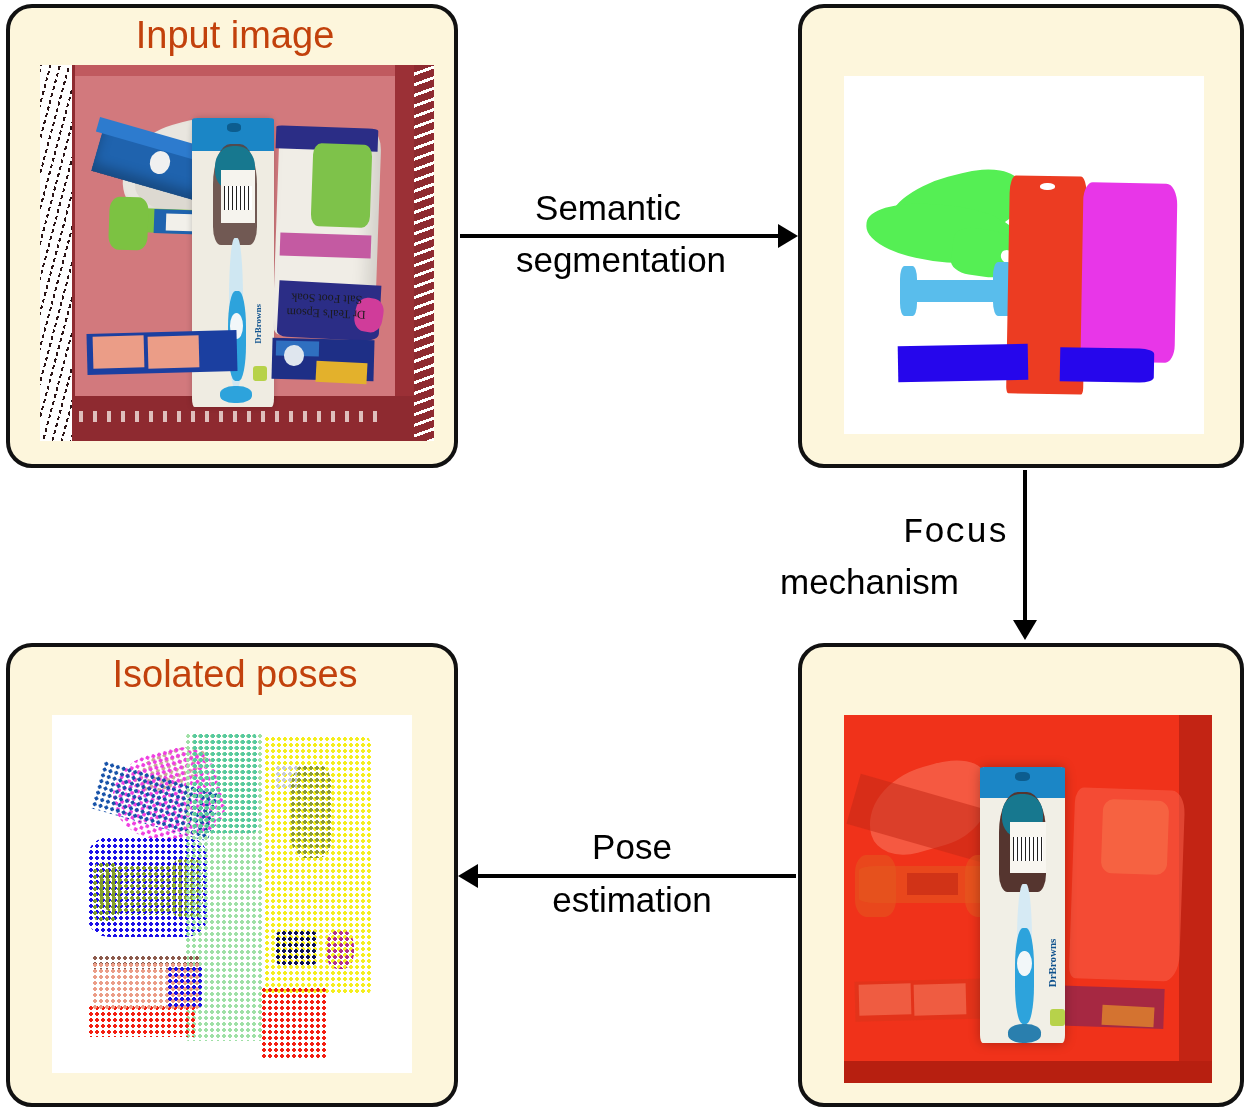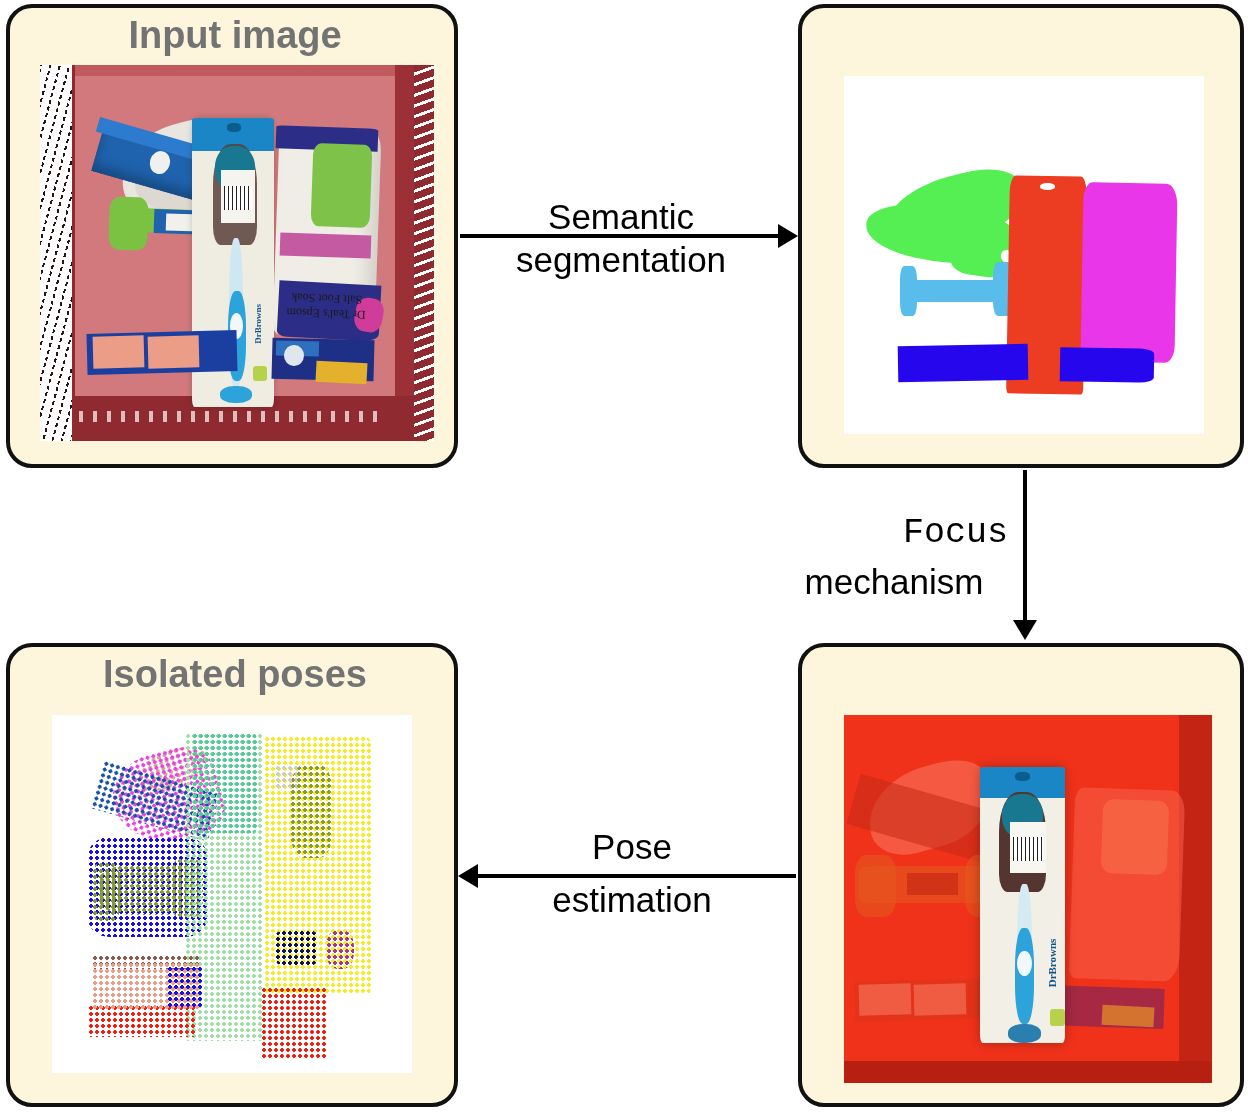--- a/index.html
+++ b/index.html
@@ -3,21 +3,21 @@
 <meta charset="utf-8">
 <style>
   html,body{margin:0;padding:0;background:#ffffff;}
   body{width:1248px;height:1112px;position:relative;overflow:hidden;
        font-family:"Liberation Sans","DejaVu Sans",sans-serif;}
 
   
   .panel{position:absolute;background:#FDF6DC;border:4px solid #111111;
          border-radius:26px;box-sizing:border-box;}
   .panel-title{position:absolute;left:6px;right:0;top:8px;text-align:center;
-               font-size:38px;color:#737373;letter-spacing:0px;line-height:1.05;font-weight:bold;}
+               font-size:38px;color:#c2410c;letter-spacing:0px;line-height:1.05;}
   .panel-img{position:absolute;overflow:hidden;background:#ffffff;}
 
   #panel-input   {left:6px;  top:4px;   width:452px; height:464px;}
   #panel-labels  {left:798px;top:4px;   width:446px; height:464px;}
   #panel-poses   {left:6px;  top:643px; width:452px; height:464px;}
   #panel-segment {left:798px;top:643px; width:446px; height:464px;}
 
   
   .arrow-line{position:absolute;background:#000;}
   .arrow-head{position:absolute;width:0;height:0;}
@@ -408,24 +408,24 @@
       <div class="iso-handle-w"></div>
       <div class="iso-foot"></div>
       <div class="iso-name">DrBrowns</div>
       <div class="iso-grn"></div>
     </div>
   </div>
 </div>
 
 <div class="arrow-line" style="left:460px;top:234px;width:322px;height:4px;"></div>
 <div class="arrow-head" style="left:778px;top:224px;border-top:12px solid transparent;border-bottom:12px solid transparent;border-left:20px solid #000;"></div>
-<div class="arrow-label" style="left:460px;top:189px;width:322px;margin-top:9px;">Semantic</div>
+<div class="arrow-label" style="left:447px;top:189px;width:322px;">Semantic</div>
 <div class="arrow-label" style="left:450px;top:241px;width:342px;">segmentation</div>
 
 <div class="arrow-line" style="left:1023px;top:470px;width:4px;height:155px;"></div>
 <div class="arrow-head" style="left:1013px;top:620px;border-left:12px solid transparent;border-right:12px solid transparent;border-top:20px solid #000;"></div>
 <div class="arrow-label" style="left:838px;top:515px;width:170px;text-align:right;font-family:Liberation Mono, monospace;">Focus</div>
-<div class="arrow-label" style="left:780px;top:563px;width:228px;text-align:center;">mechanism</div>
+<div class="arrow-label" style="left:780px;top:563px;width:228px;text-align:left;">mechanism</div>
 
 <div class="arrow-line" style="left:478px;top:874px;width:318px;height:4px;"></div>
 <div class="arrow-head" style="left:458px;top:864px;border-top:12px solid transparent;border-bottom:12px solid transparent;border-right:20px solid #000;"></div>
 <div class="arrow-label" style="left:468px;top:828px;width:328px;">Pose</div>
 <div class="arrow-label" style="left:458px;top:881px;width:348px;">estimation</div>
 
 </body></html>

